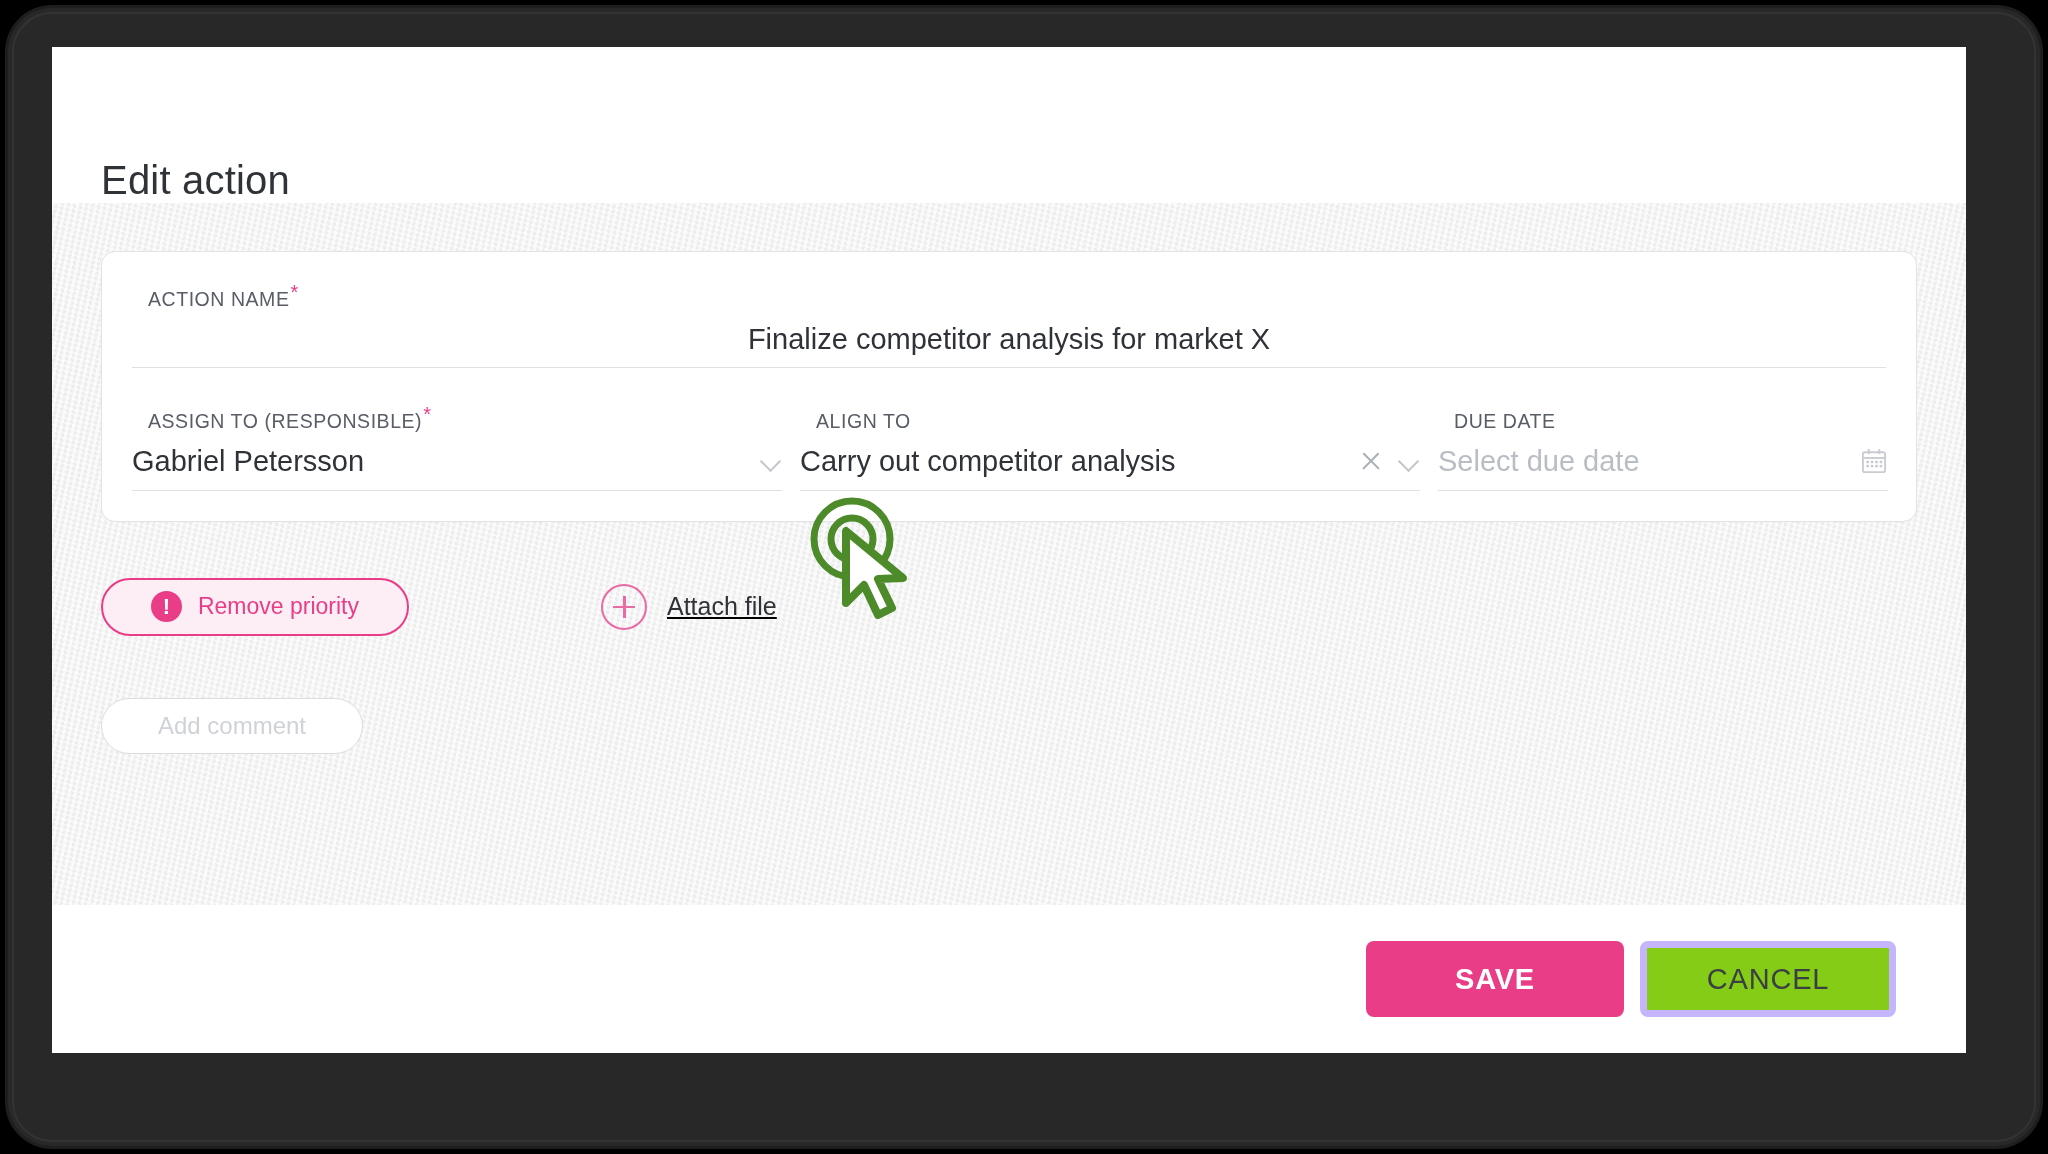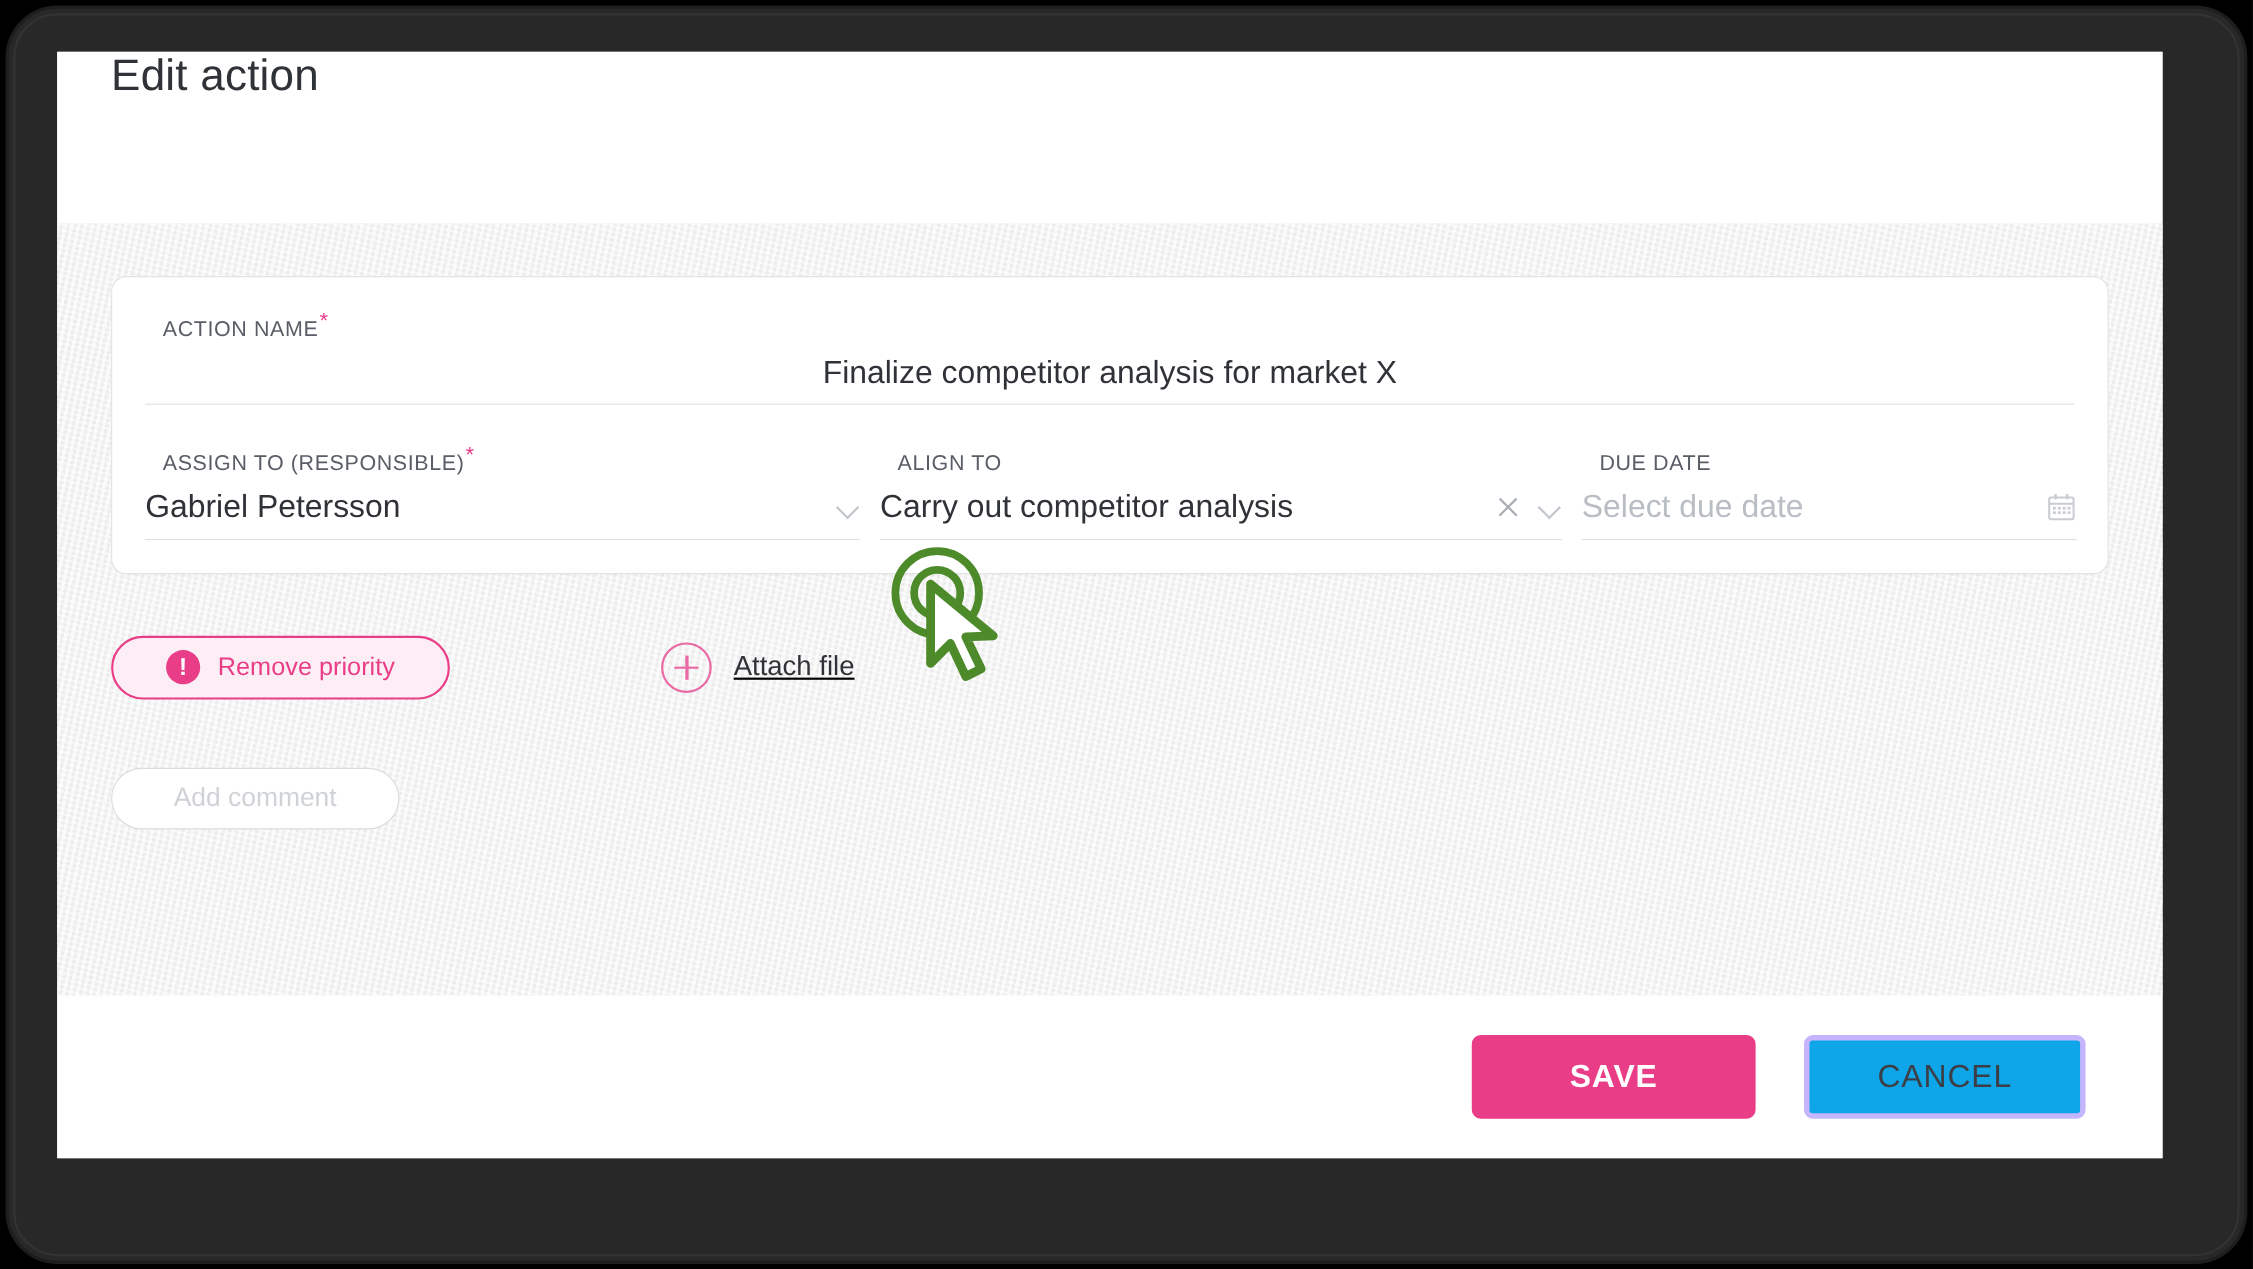--- a/index.html
+++ b/index.html
@@ -40,21 +40,21 @@
     display: flex;
     flex-direction: column;
   }
 
   
   .dialog-header {
     height: 156px;
     background: #ffffff;
     flex: 0 0 auto;
     display: flex;
-    align-items: flex-start;
+    align-items: flex-end;
     padding-left: 49px;
   }
   .dialog-title {
     font-size: 40px;
     font-weight: 400;
     color: #2f3237;
     letter-spacing: 0.2px;
   }
 
   
@@ -270,26 +270,25 @@
     align-items: center;
     justify-content: center;
     cursor: pointer;
   }
   .btn-save {
     background: #e93d87;
     color: #ffffff;
     border: none;
   }
   .btn-cancel {
-    background: #0ea5e9;
+    background: #84cc16;
     color: #3b3f45;
-    border: 5px solid #c4b5fd;
+    border: 7px solid #c4b5fd;
     font-weight: 400;
     min-width: 256px;
-    margin-left: 28px;
   }
 
   
   #cursor-overlay {
     position: absolute;
     left: 748px; top: 288px;
     width: 130px; height: 130px;
     pointer-events: none;
     z-index: 50;
   }

